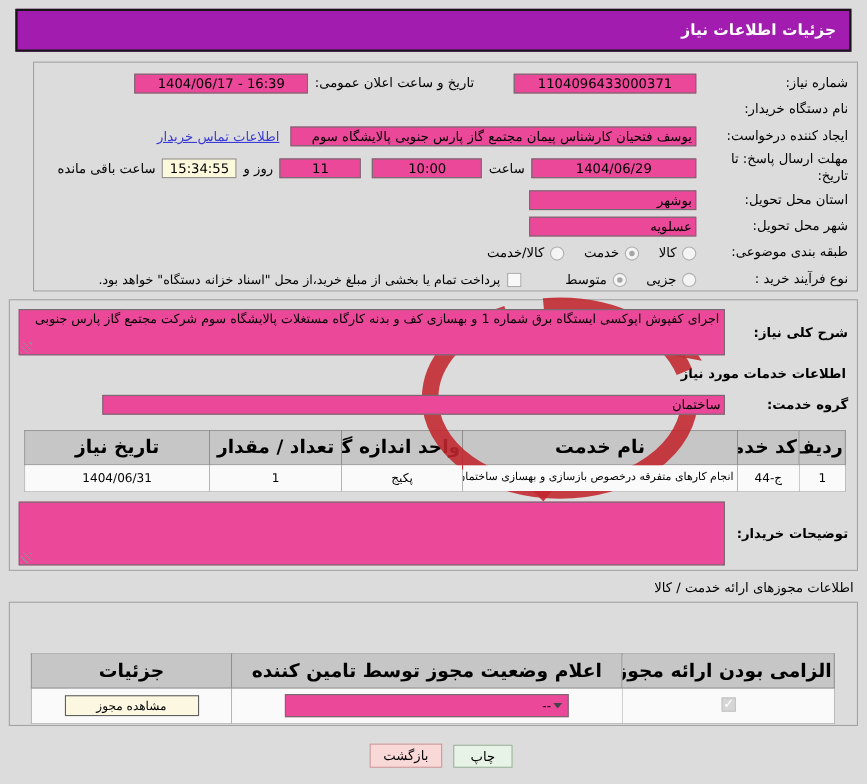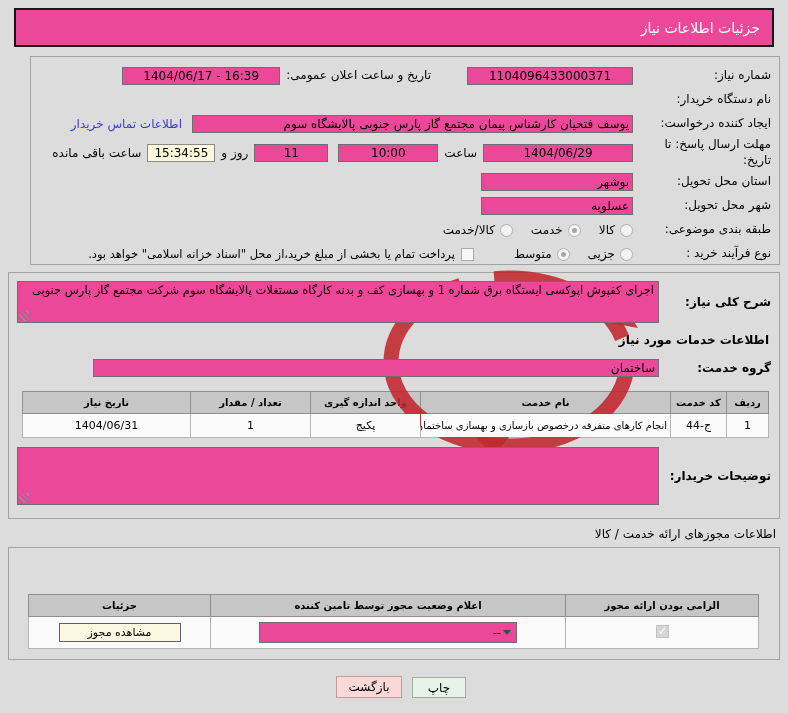--- a/index.html
+++ b/index.html
@@ -4,62 +4,62 @@
 <style>
   * { box-sizing: border-box; }
   html,body { margin:0; padding:0; }
   body {
     width:788px; height:713px; position:relative; overflow:hidden;
     background:#dcdcdc; color:#000; cursor:default;
     font-family:"DejaVu Sans", sans-serif; font-size:12px; direction:rtl;
   }
   .titlebar {
     position:absolute; top:8px; right:14px; left:14px; height:39px;
-    background:#ec4899; border:2px solid #161616; color:#fff;
-    font-weight:normal; font-size:14px; display:flex; align-items:center; padding:0 12px;
+    background:#a21caf; border:2px solid #161616; color:#fff;
+    font-weight:bold; font-size:14px; display:flex; align-items:center; padding:0 12px;
   }
   .panel { position:absolute; border:1px solid #a3a3a3; background:transparent; }
   .p1 { top:56px; right:8px; left:30px; height:209px; padding:6px 8px; }
   .p2 { top:272px; right:8px; left:8px; height:247px; padding:2px 8px; }
   .p3 { top:547px; right:8px; left:8px; height:113px; }
   .lic-title { position:absolute; top:527px; right:12px; font-size:12px;text-align:right; }
   .row { display:flex; align-items:center; margin:2px 0; min-height:22px; }
   .lbl { width:138px; flex:none; line-height:1.3; }
   .lbl2 { width:112px; flex:none; font-weight:bold; }
   .auto { width:auto; }
   .input, .textarea, .selectbox {
     background:#ec4899; border:1px solid #6e6e6e; position:relative; z-index:2;
   }
   .input { height:18px; line-height:16px; padding:0 3px; overflow:hidden; white-space:nowrap; }
   .center { text-align:center; }
   .ltr { direction:ltr; unicode-bidi:isolate; }
   .yellow { background:#fcf8dc; border-color:#8a8a8a; }
-  .w166{width:166px}.w158{width:158px}.w458{width:458px}.w403{width:441px}
+  .w166{width:166px}.w158{width:158px}.w458{width:458px}.w403{width:369px}
   .w150{width:150px}.w100{width:100px}.w74{width:74px}.w68{width:68px}.w152{width:152px}
   .gap36{margin-right:36px}.gap18{margin-right:18px}.gap10{margin-right:10px}.gap40{margin-right:40px}
   .sideword { margin:0 6px; flex:none; }
-  .link { color:#3b3bd6; cursor:pointer; margin-right:10px; }
+  .link { color:#3b3bd6; cursor:pointer; margin-right:10px;text-decoration:underline; }
   .radio { width:13px; height:13px; border-radius:50%; border:1px solid #b0b0b0;
     background:#f4f4f4; margin-left:5px; flex:none; position:relative; }
   .radio.sel::after { content:""; position:absolute; inset:3px; border-radius:50%; background:#a6a6a6; }
   .checkbox { width:13px; height:13px; border:1px solid #ababab; background:#f8f8f8;
     margin-left:6px; flex:none; position:relative; }
   .checkbox.checked { background:#d6d6d6; border-color:#c2c2c2; }
   .checkbox.checked::after { content:"✓"; position:absolute; top:-2px; left:1px;
     color:#fff; font-size:12px; font-weight:bold; }
   .textarea { width:676px; padding:1px 4px; font-size:11.5px; line-height:1.35; overflow:hidden; }
   .ta-desc { height:42px; }
   .ta-notes { height:58px; }
   .textarea::after { content:""; position:absolute; left:1px; bottom:1px; width:10px; height:10px;
     background:repeating-linear-gradient(45deg,#909090 0 1px,transparent 1px 4px); }
   .sec-title { font-weight:bold; margin:10px 2px 1px; }
   table { border-collapse:collapse; table-layout:fixed; background:#fbfbfb; }
   .t1 { width:746px; margin:12px 2px 0; }
   .t2 { width:730px; margin:46px 20px 0; }
-  th { background:#c6c6c6; font-weight:bold; font-size:10px; padding:5px 2px;
+  th { background:#c6c6c6; font-weight:bold; font-size:17px; padding:5px 2px;
     border:1px solid #8f8f8f; overflow:hidden; white-space:nowrap; }
   td { font-size:11px; padding:5px 3px; border:1px solid #b5b5b5; background:#fafafa;
     text-align:center; overflow:hidden; white-space:nowrap; position:relative; z-index:2; }
   td.name { text-align:right; font-size:10px; }
   .selectbox { width:258px; height:21px; margin:0 auto; display:flex;
     align-items:center; flex-direction:row; padding:0 5px; }
   .selectbox .val { flex:1; text-align:right; direction:ltr; }
   .chev { width:0; height:0; border-left:4px solid transparent; border-right:4px solid transparent;
     border-top:5px solid #444; margin-left:2px; flex:none; }
   .btn { position:absolute; border:1px solid #9a9a9a; text-align:right; font-size:12px;
@@ -134,21 +134,21 @@
     <span>کالا/خدمت</span>
   </div>
 
   <div class="row">
     <span class="lbl">نوع فرآیند خرید :</span>
     <span class="radio"></span>
     <span>جزیی</span>
     <span class="radio sel gap18"></span>
     <span>متوسط</span>
     <span class="checkbox gap40"></span>
-    <span style="font-size:11.5px">پرداخت تمام یا بخشی از مبلغ خرید،از محل "اسناد خزانه اسلامی" خواهد بود.</span>
+    <span style="font-size:11.5px">پرداخت تمام یا بخشی از مبلغ خرید،از محل "اسناد خزانه دستگاه" خواهد بود.</span>
   </div>
 </div>
 
 <div class="panel p2">
 
   <div class="row" style="margin-top:6px;align-items:center;">
     <span class="lbl2">شرح کلی نیاز:</span>
     <div class="textarea ta-desc">اجرای کفپوش اپوکسی ایستگاه برق شماره 1 و بهسازی کف و بدنه کارگاه مستغلات پالایشگاه سوم شرکت مجتمع گاز پارس جنوبی</div>
   </div>
 

